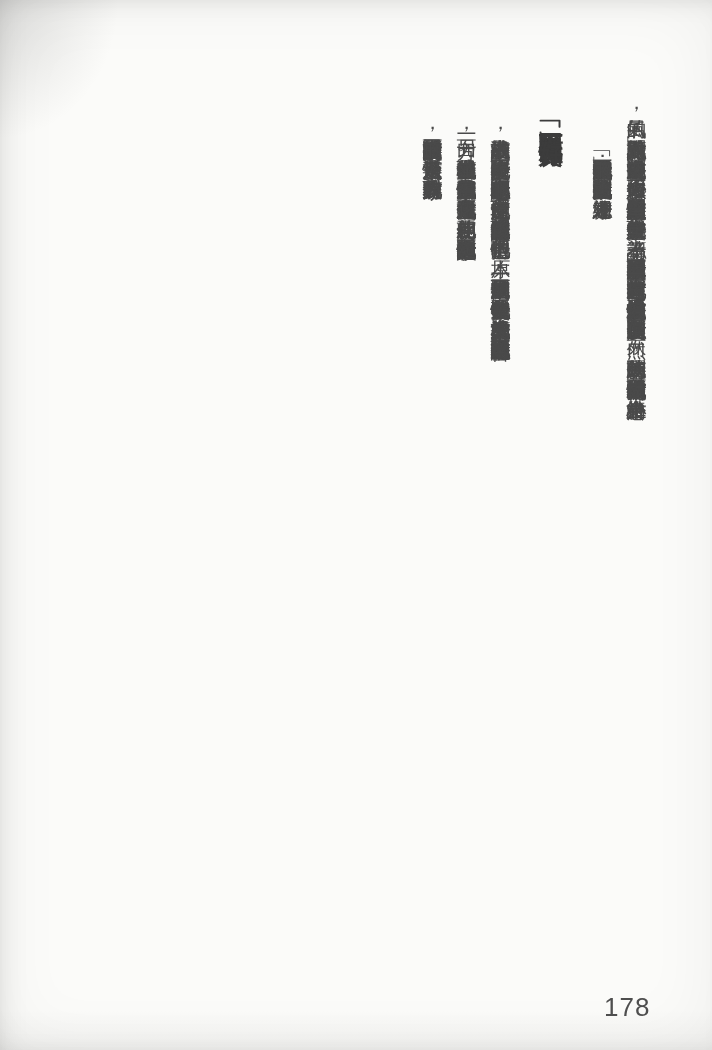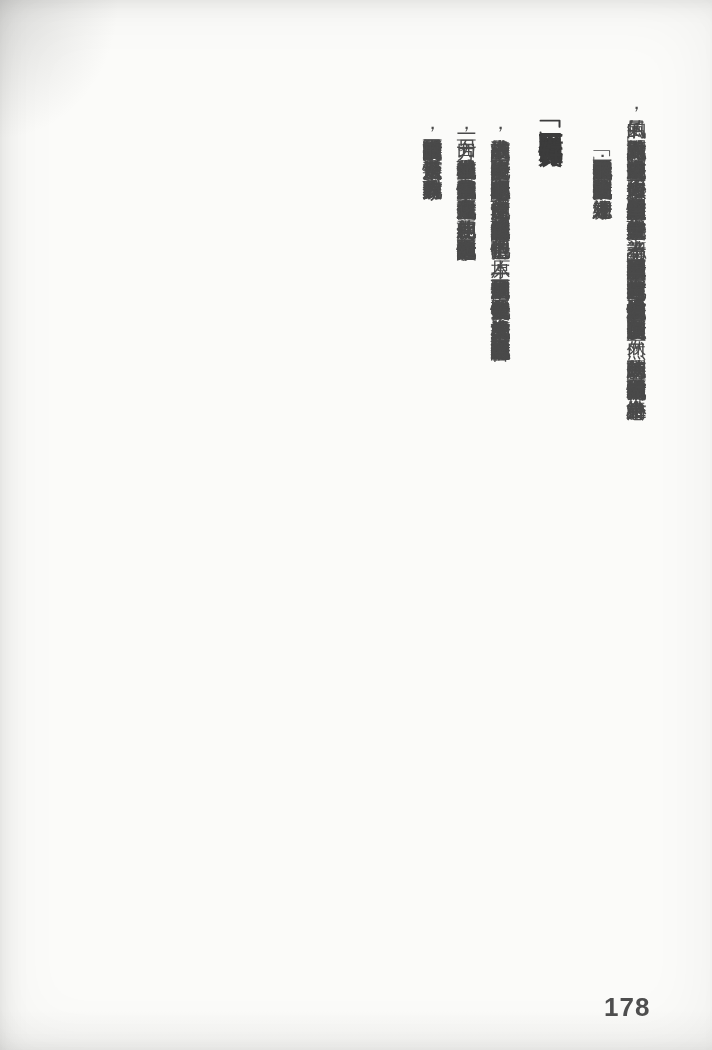--- a/index.html
+++ b/index.html
@@ -68,21 +68,21 @@
     line-height: 46px;
     font-weight: 700;
     color: #3c3c3c;
     letter-spacing: 1px;
   }
   .page-number {
     position: absolute;
     left: 604px;
     top: 992px;
     font-family: "Liberation Sans", sans-serif;
-    font-weight: 700;
+    font-weight: 400;
     font-size: 26px;
     color: #4e4e4e;
     letter-spacing: 1px;
   }
 </style>
 </head>
 <body>
 
 <div class="page">
   <div class="corner-shade"></div>

